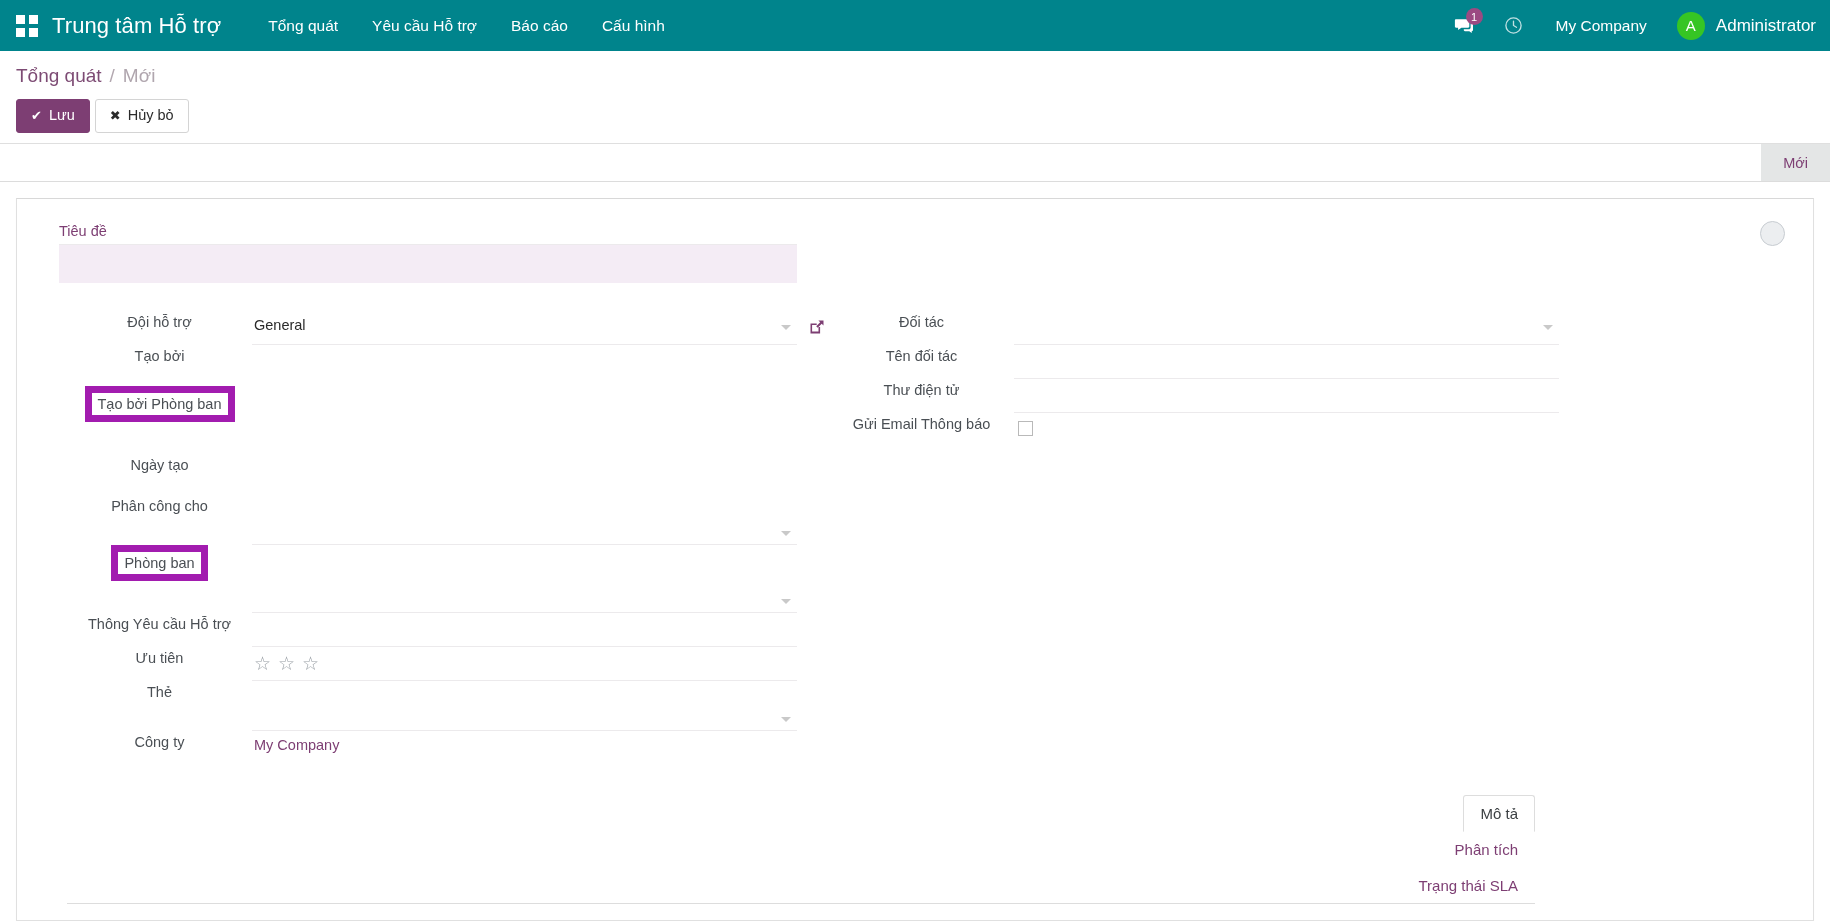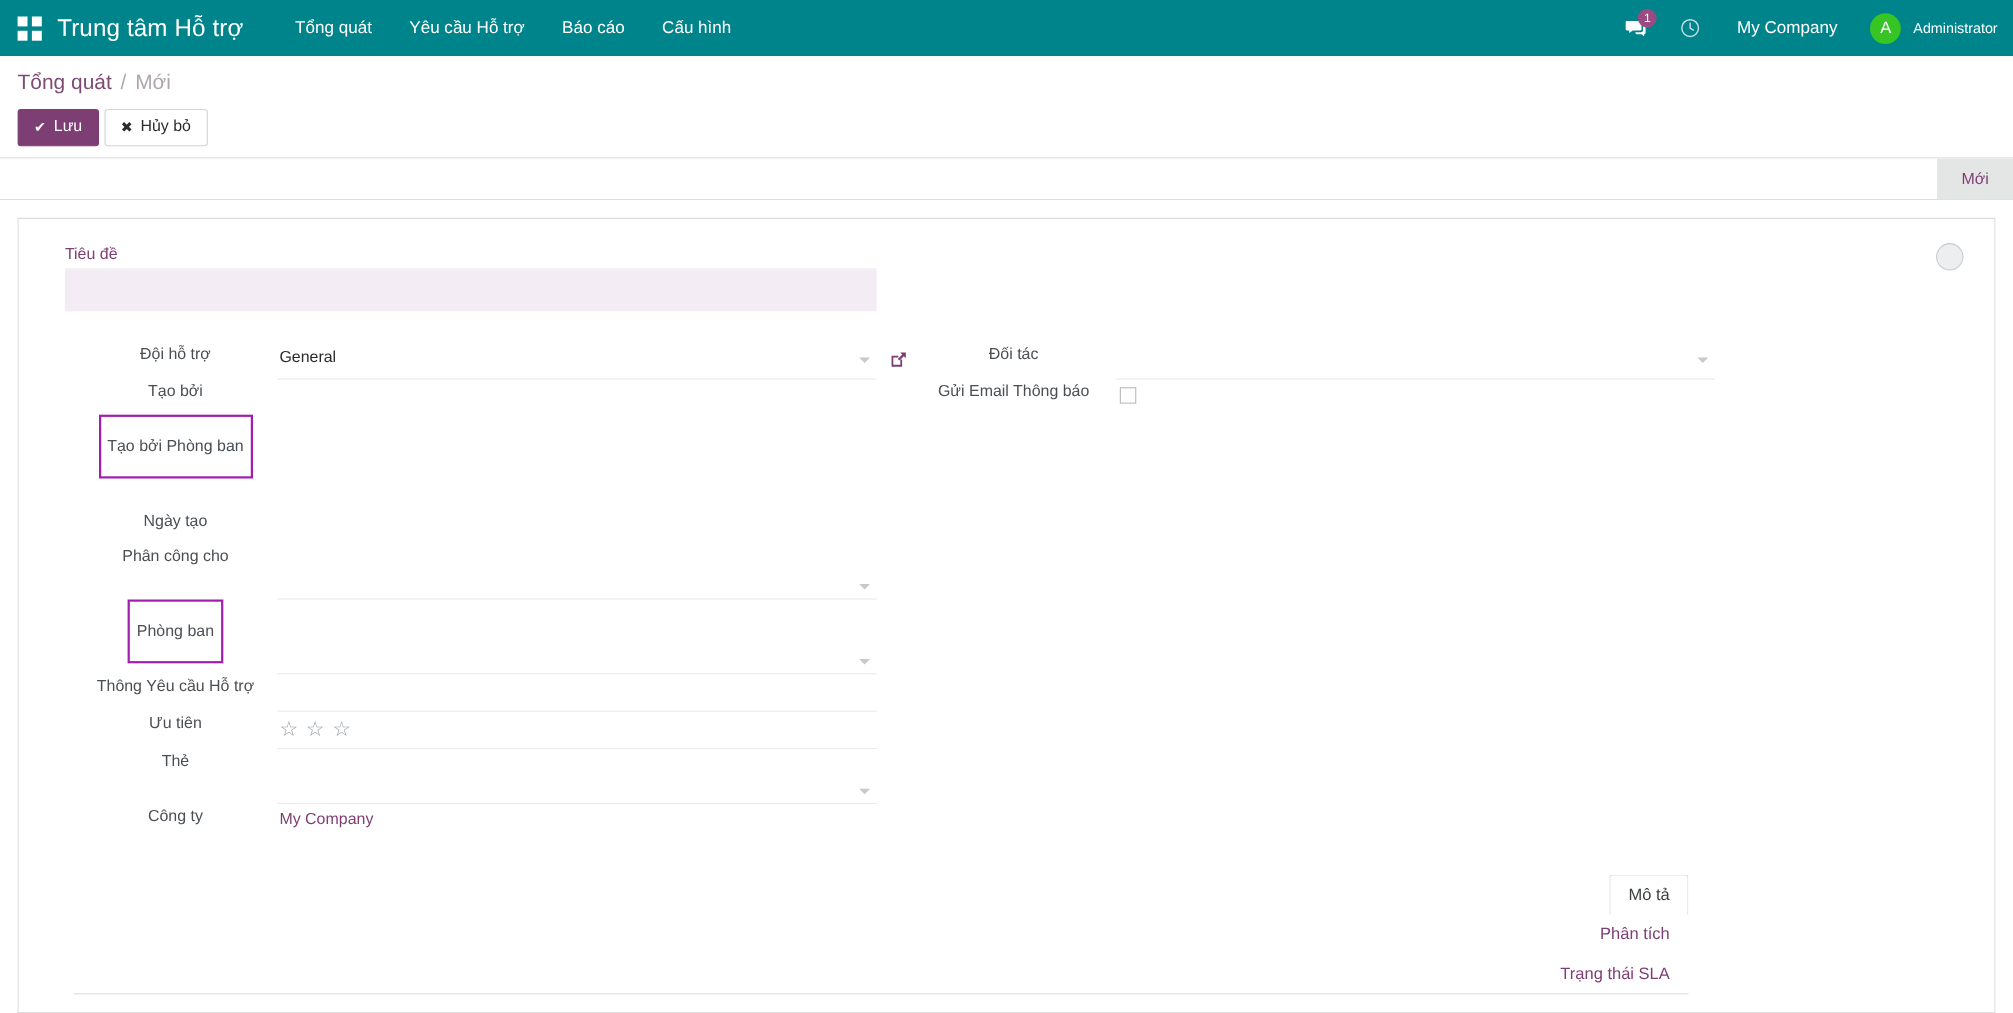--- a/index.html
+++ b/index.html
@@ -91,21 +91,21 @@
   }
   .avatar {
     width: 28px; height: 28px;
     border-radius: 50%;
     background: #36c524;
     color: #ffffff;
     font-size: 15px;
     display: flex; align-items: center; justify-content: center;
     margin-right: 11px;
   }
-  .user-name { font-size: 13px; color: #ffffff; white-space: nowrap; }
+  .user-name { font-size: 17px; color: #ffffff; white-space: nowrap; }
 
   
   .control-panel {
     background: #ffffff;
     padding: 14px 16px 0 16px;
     border-bottom: 1px solid #dfdfdf;
     position: relative;
     height: 93px;
   }
   .breadcrumb {
@@ -235,22 +235,22 @@
     text-align: center;
   }
   .group.right td.lbl { width: 185px; text-decoration: underline; }
   td.val { padding-top: 0; }
 
   .lbl-box {
     display: inline-block;
     padding: 3px 6px;
   }
   .lbl-box.marked {
-    border: 2px solid #a21caf;
-    padding: 19px 6px;
+    border: 7px solid #a21caf;
+    padding: 3px 6px;
   }
 
   .field-cell {
     border-bottom: 1px solid #eceaec;
     min-height: 34px;
     position: relative;
     padding: 6px 18px 6px 2px;
     font-size: 14.5px;
     color: #2b2b2b;
   }
@@ -539,21 +539,41 @@
                 <span class="lbl-box">Đối tác</span>
               </td>
               <td class="val">
                 <div class="field-cell">
                   <span></span>
                   <span class="caret top"></span>
                 </div>
               </td>
             </tr>
 
-
+            <tr>
+              <td class="lbl">
+                <span class="lbl-box">Tên đối tác</span>
+              </td>
+              <td class="val">
+                <div class="field-cell">
+                  <span></span>
+                </div>
+              </td>
+            </tr>
+
+            <tr>
+              <td class="lbl">
+                <span class="lbl-box">Thư điện tử</span>
+              </td>
+              <td class="val">
+                <div class="field-cell">
+                  <span></span>
+                </div>
+              </td>
+            </tr>
 
             <tr>
               <td class="lbl">
                 <span class="lbl-box">Gửi Email Thông báo</span>
               </td>
               <td class="val">
                 <div class="field-cell plain">
                   <span class="checkbox"></span>
                 </div>
               </td>

